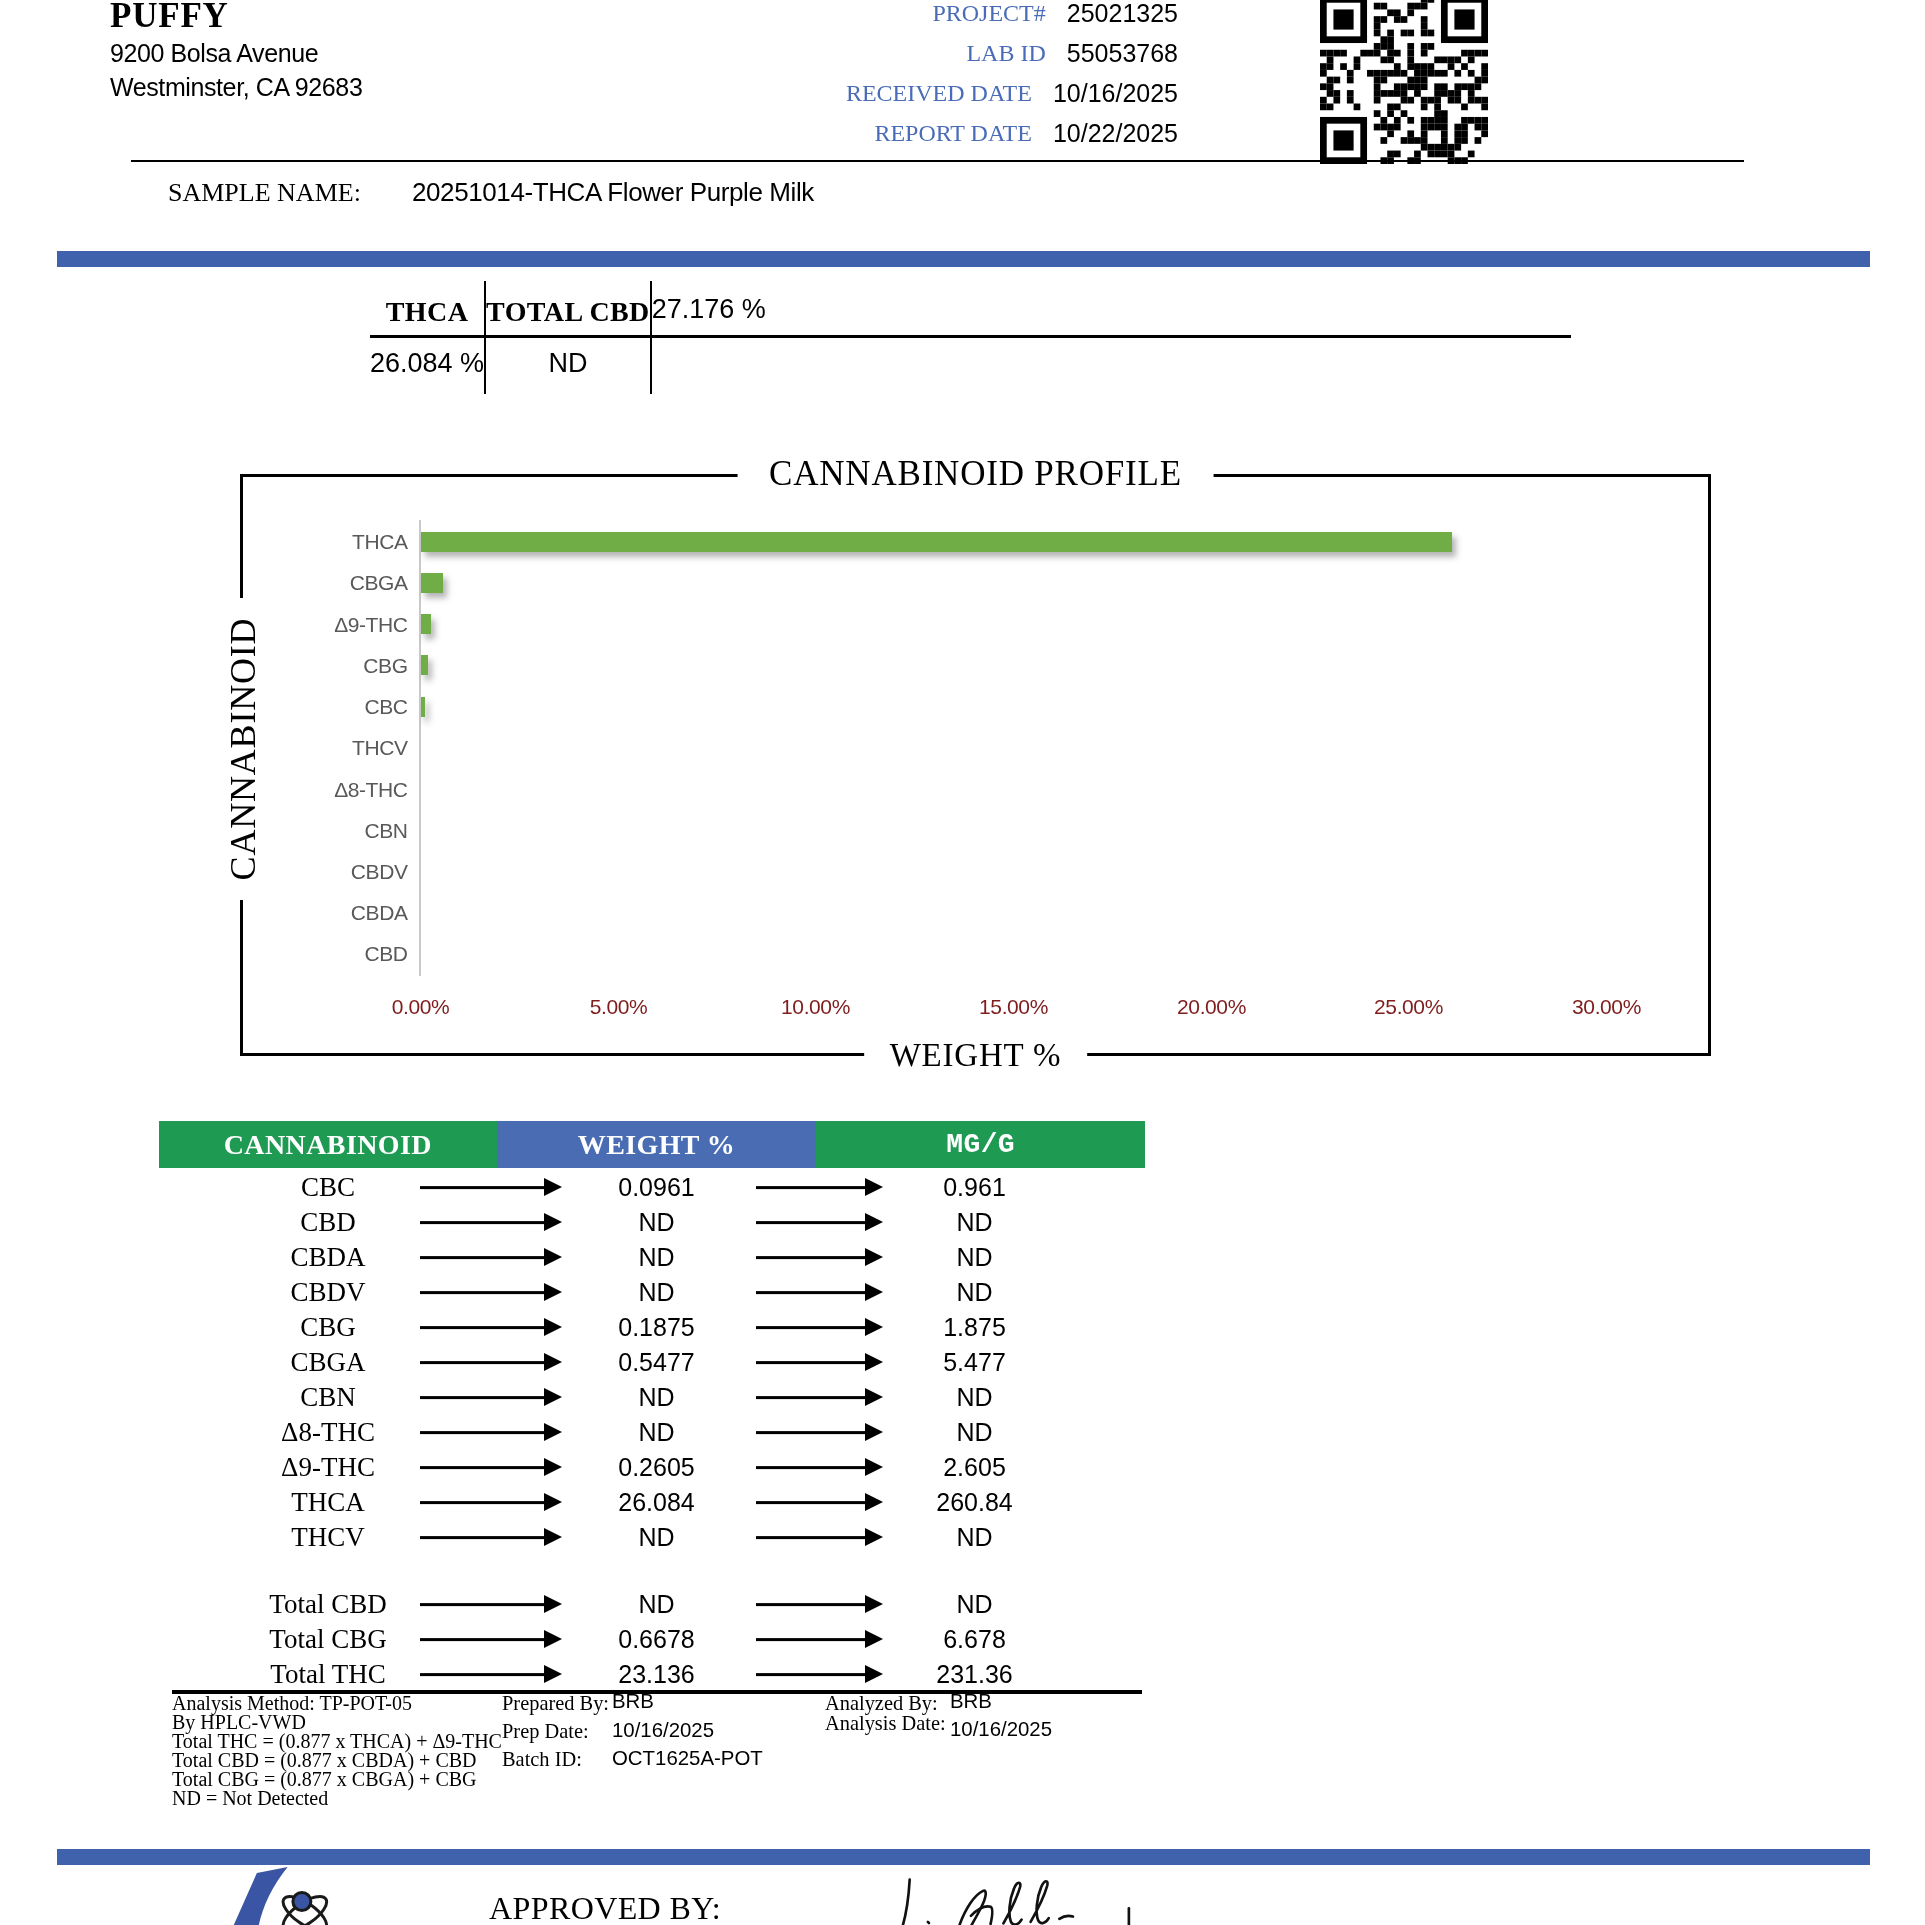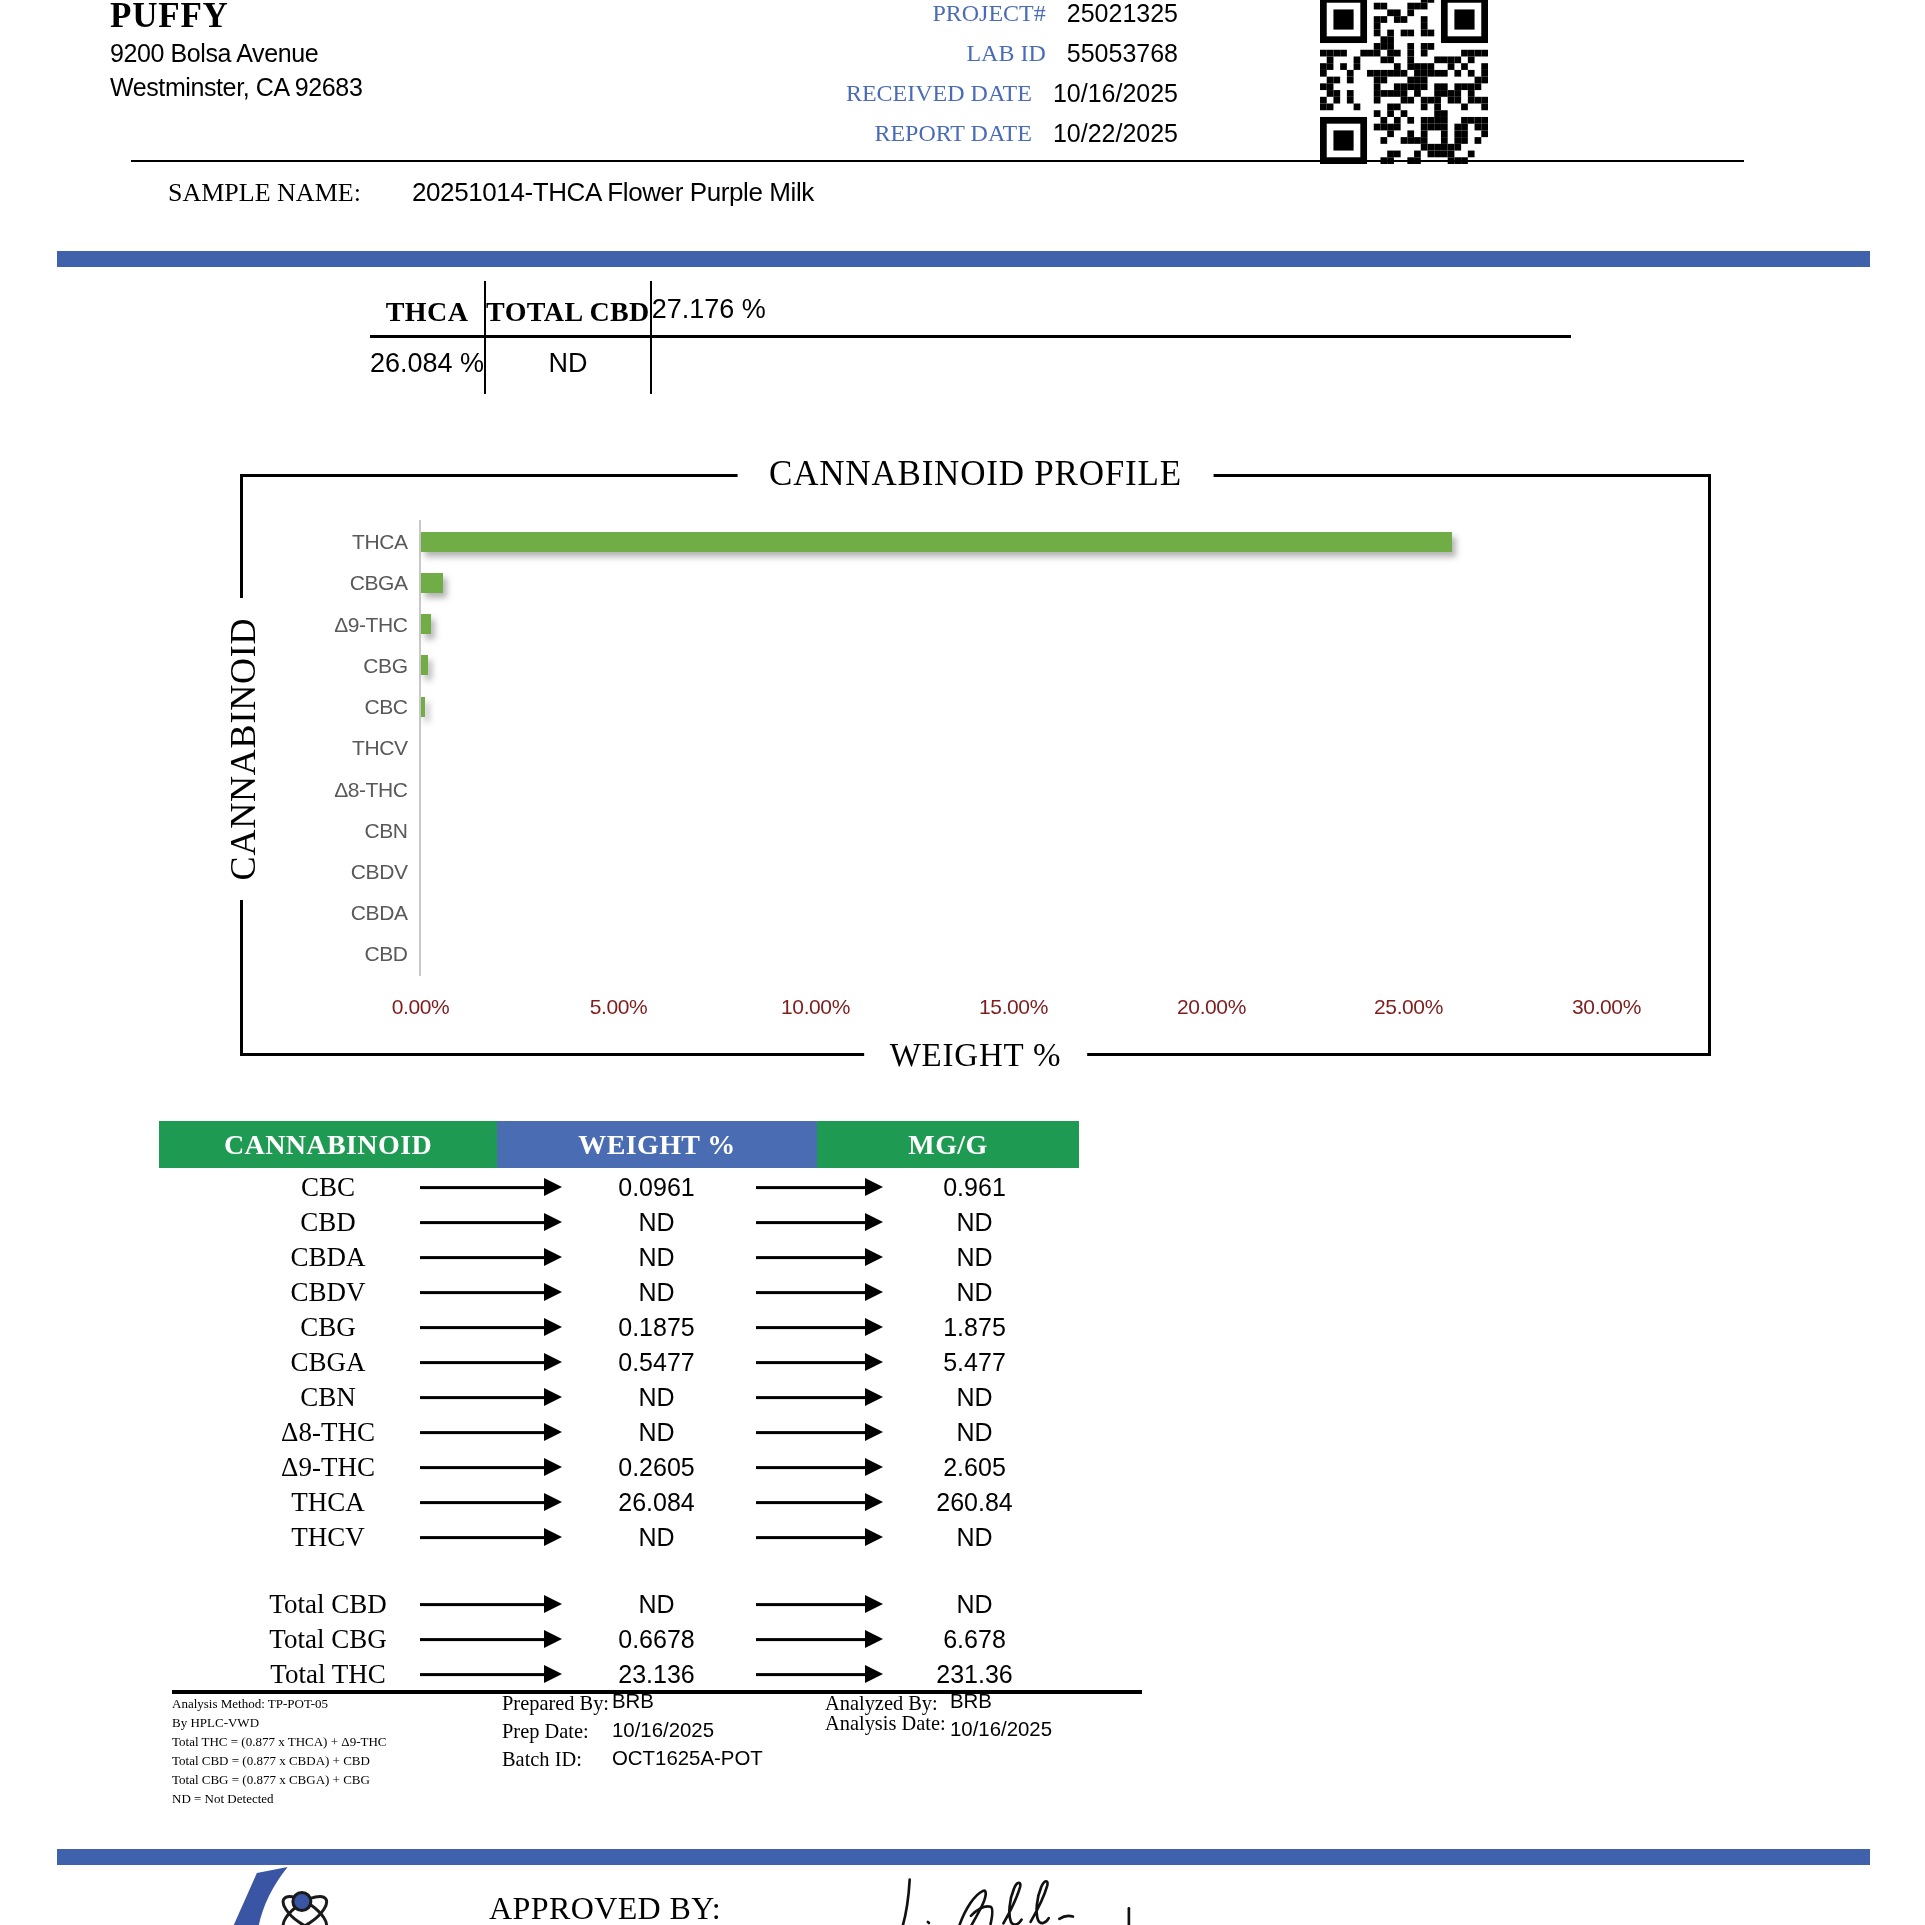--- a/index.html
+++ b/index.html
@@ -54,39 +54,39 @@
   .bar{position:absolute;background:#71ad47;height:20.4px;box-shadow:3.8px 5.3px 6px rgba(90,90,90,0.45);}
   .x-tick{position:absolute;top:518px;width:151px;margin-left:-76px;text-align:center;
           font-family:"Liberation Sans",sans-serif;font-size:21px;color:#7f1d1d;letter-spacing:-0.4px;}
 
   
   #table-header{left:159px;top:1121px;width:986px;height:47px;display:flex;}
   .th-cell{height:47px;line-height:48px;text-align:center;color:#fff;font-size:28px;
            letter-spacing:0.4px;font-weight:600;}
   .th-green{background:#1f9a52;}
   .th-blue{background:#4a6cb3;}
-  #th-1{width:338px;} #th-2{width:320px;} #th-3{width:262px;}
+  #th-1{width:338px;} #th-2{width:320px;} #th-3{width:329px;font-family:Liberation Mono, monospace;}
 
   #table-rows{left:159px;top:1170px;width:986px;}
   #table-totals{left:159px;top:1587px;width:986px;}
   .t-row{position:relative;height:35px;}
   .t-name{position:absolute;left:0;width:338px;text-align:center;font-size:27px;line-height:35px;}
   .t-val{position:absolute;text-align:center;font-size:25px;line-height:35px;}
   .t-weight{left:404px;width:187px;}
   .t-mgg{left:725px;width:181px;}
   .t-arrow{position:absolute;top:50%;height:3.8px;background:#000;transform:translateY(-50%);}
   .t-arrow::after{content:"";position:absolute;right:-16.6px;top:50%;transform:translateY(-50%);
     border-left:18px solid #000;border-top:9.8px solid transparent;border-bottom:9.8px solid transparent;}
   .a1{left:261px;width:125px;}
   .a2{left:597px;width:110px;}
 
   #totals-rule{left:172px;top:1690px;width:970px;height:3.8px;background:#000;}
 
   
-  #notes{left:172px;top:1694px;width:355px;font-size:13px;line-height:19px;}
+  #notes{left:172px;top:1694px;width:355px;font-size:20px;line-height:19px;}
   .note-line{white-space:nowrap;}
   .f-label{position:absolute;font-size:20.4px;}
   .f-value{position:absolute;font-family:"Liberation Sans",sans-serif;font-size:20.4px;}
 
   #approved{left:489px;top:1890px;font-size:32px;letter-spacing:0.4px;}
   #logo{left:210px;top:1867px;}
   #signature{left:887px;top:1878px;}
 </style>
 </head>
 <body>

